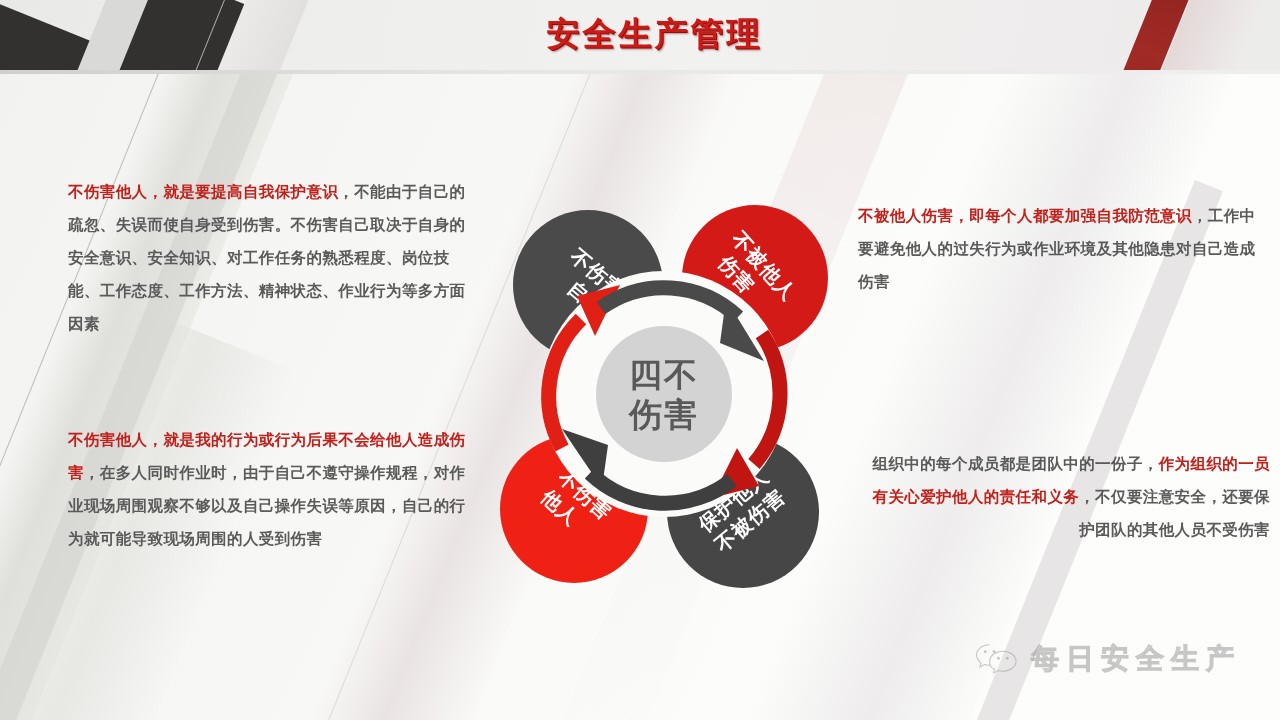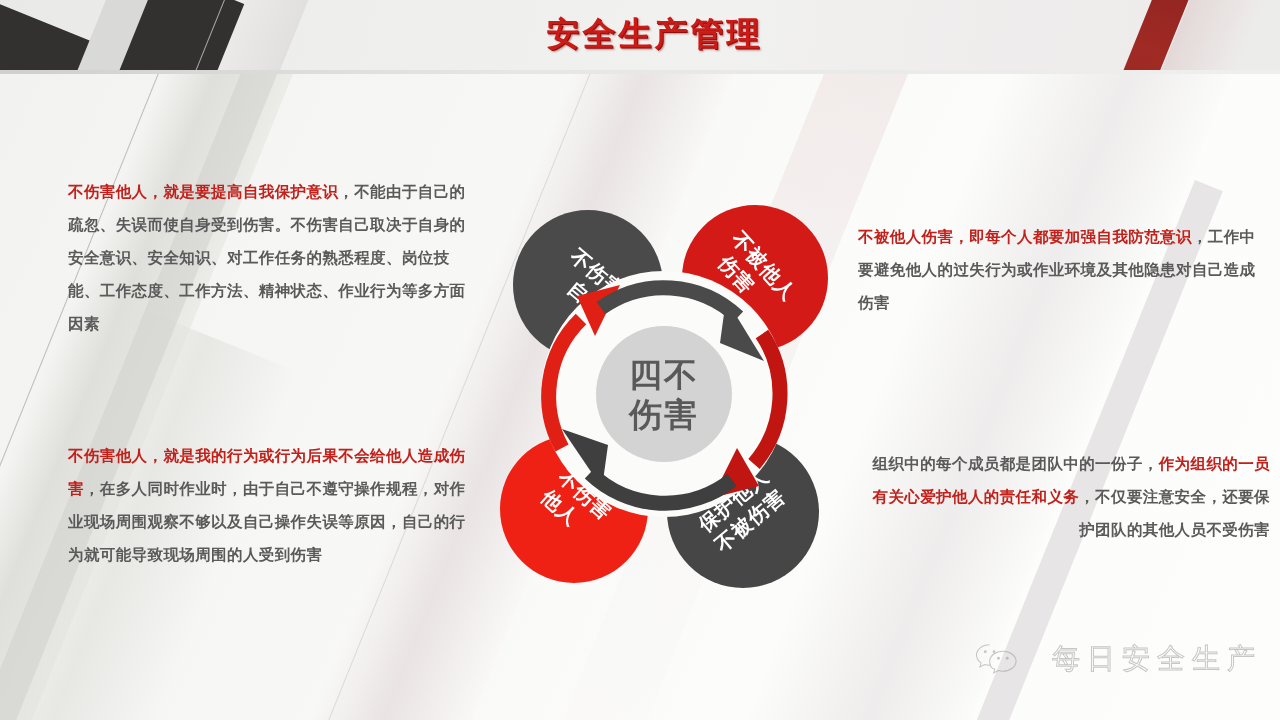--- a/index.html
+++ b/index.html
@@ -68,38 +68,38 @@
     font-size:33px;font-weight:bold;letter-spacing:3px;color:#cc1a16;
     text-shadow:1px 1px 0 #8d100e, 2px 2px 2px rgba(120,16,14,.45);
     font-family:"DejaVu Sans","Liberation Sans",sans-serif;
   }
 
   
   .para{position:absolute;font-size:15.5px;line-height:33px;color:#5a5a5a;font-weight:bold;
         font-family:"DejaVu Sans","Liberation Sans",sans-serif;letter-spacing:.4px;}
   .para .hl{color:#c2201b;}
   #p-tl{left:68px;top:176px;width:400px;}
-  #p-bl{left:68px;top:441px;width:400px;font-family:Liberation Mono, monospace;}
-  #p-tr{left:858px;top:221px;width:400px;}
+  #p-bl{left:68px;top:424px;width:400px;}
+  #p-tr{left:858px;top:200px;width:400px;}
   #p-br{left:858px;top:448px;width:412px;text-align:right;}
 
   
   #diagram{position:absolute;left:462px;top:186px;width:404px;height:410px;}
   #diagram svg{display:block;width:404px;height:410px;overflow:visible;}
 
   .lobe-text{font-family:"DejaVu Sans","Liberation Sans",sans-serif;
              font-weight:bold;fill:#ffffff;font-size:20px;letter-spacing:1px;}
   .center-text{font-family:"DejaVu Sans","Liberation Sans",sans-serif;
              font-weight:bold;fill:#595959;font-size:33px;letter-spacing:2px;}
 
   
   .watermark{position:absolute;left:975px;top:640px;display:flex;align-items:center;gap:12px;opacity:.55;}
   .wm-text{font-size:28px;letter-spacing:7px;color:transparent;
            -webkit-text-stroke:1px #9a9a9a;
-           font-family:"DejaVu Sans","Liberation Sans",sans-serif;font-weight:normal;margin-left:21px;}
+           font-family:"DejaVu Sans","Liberation Sans",sans-serif;font-weight:bold;}
   .wm-icon{width:44px;height:34px;}
 </style>
 </head>
 <body>
 
 <div id="stage">
 
   <div class="bg-base"></div>
   <div class="bg-band band-g"></div>
   <div class="bg-band band-a"></div>

